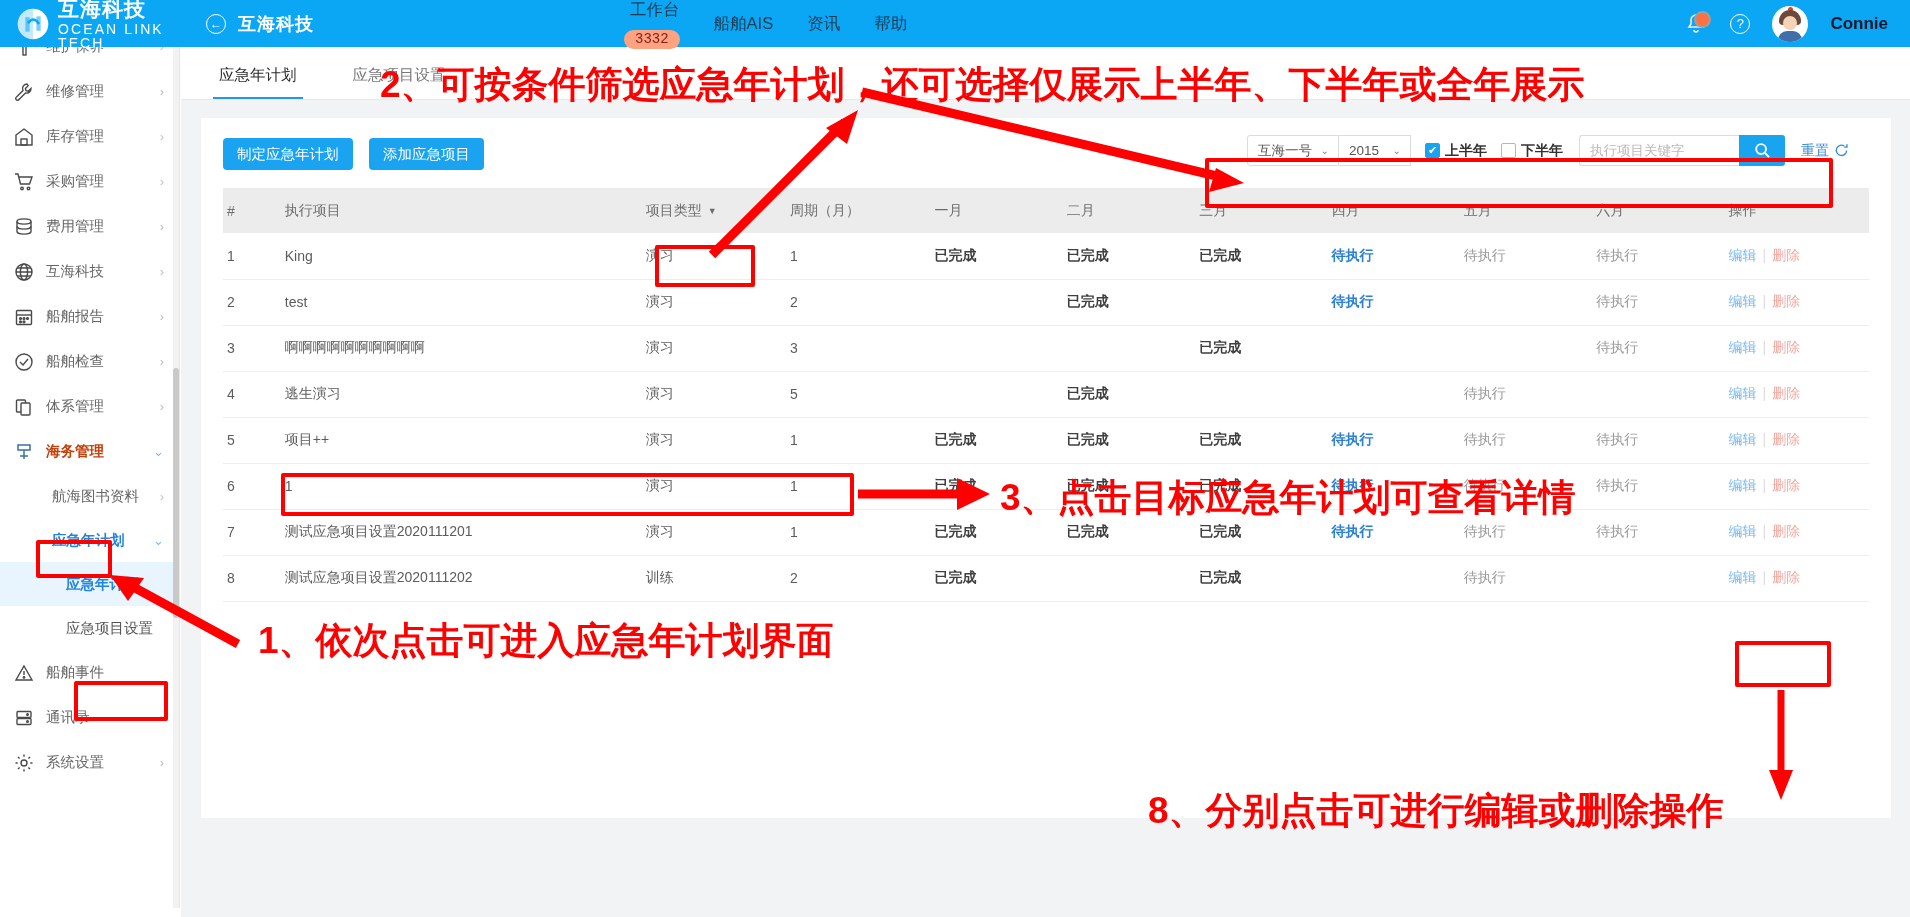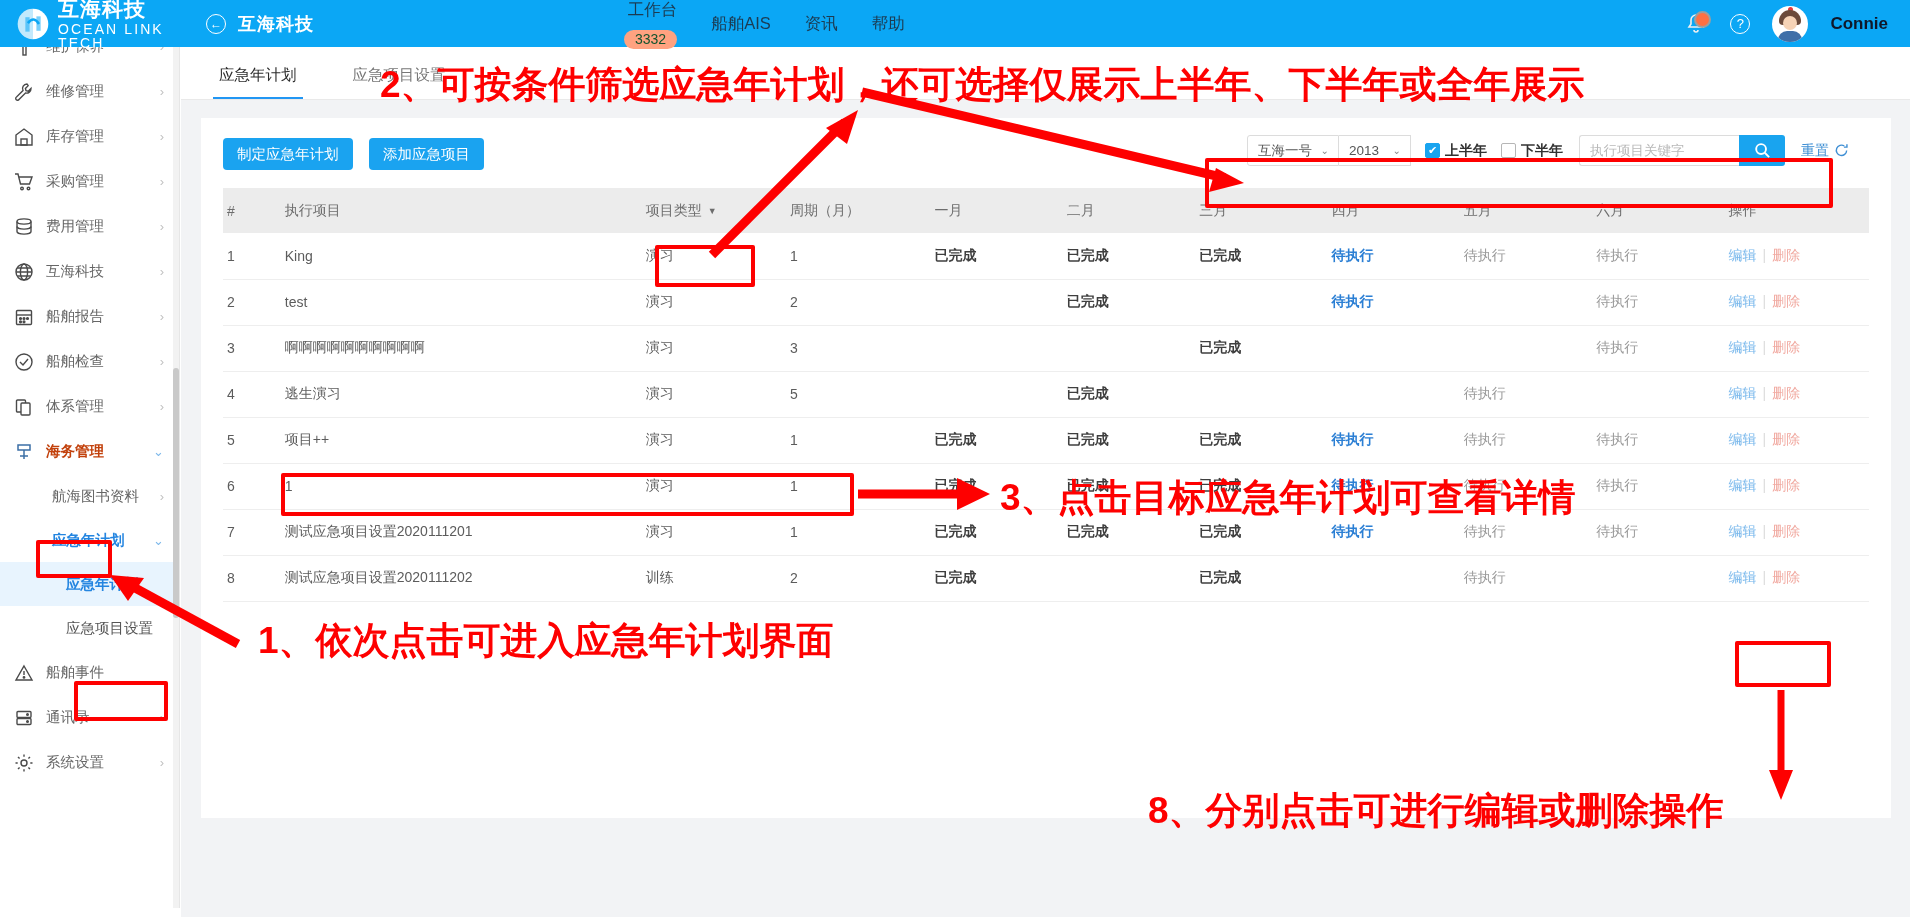--- a/index.html
+++ b/index.html
@@ -23,22 +23,22 @@
   .brand-en{ font-size:14px; letter-spacing:2.1px; margin-top:3px; }
 
   .back-wrap{ display:flex; align-items:center; margin-left:16px; }
   .back-circle{ width:20px; height:20px; border:1.6px solid #fff; border-radius:50%;
      display:flex; align-items:center; justify-content:center; color:#fff; font-size:12px; line-height:1; }
   .back-title{ color:#fff; font-size:18px; font-weight:bold; margin-left:12px; letter-spacing:1px;}
 
   .topnav{ position:absolute; left:624px; top:0; height:47px; display:flex; align-items:center; gap:34px; }
   .topnav-item{ color:#1c3b52; font-size:16.5px; display:flex; align-items:flex-end; gap:9px; cursor:pointer;flex-direction:column;}
   .badge-count{
-    background:#ffa280; color:#14532d; font-size:14px; border-radius:11px;
-    padding:2px 11px 3px; line-height:1;
+    background:#ffa280; color:#7f1d1d; font-size:14px; border-radius:11px;
+    padding:2px 11px 3px; line-height:1;font-family:Liberation Mono, monospace;
   }
   .topright{ position:absolute; right:22px; top:0; height:47px; display:flex; align-items:center; gap:22px; }
   .bell{ position:relative; width:24px; height:24px; }
   .bell svg{ display:block; }
   .bell-dot{ position:absolute; right:-3px; top:-1px; width:13px; height:13px; border-radius:50%;
     background:#ff7043; border:2.5px solid #9e9e9e; box-sizing:content-box;}
   .qmark{ width:20px;height:20px;border:1.5px solid #fff;border-radius:50%;color:#fff;font-size:13px;
     display:flex;align-items:center;justify-content:center; }
   .avatar{ width:36px;height:36px;border-radius:50%; background:#fff; position:relative; overflow:hidden;
      display:flex;align-items:flex-end;justify-content:center; }
@@ -394,21 +394,21 @@
     <div class="toolbar">
       <button class="btn-primary" id="btn-make">制定应急年计划</button>
       <button class="btn-primary" id="btn-add">添加应急项目</button>
 
       <div class="filters">
         <div class="sel">
           <span>互海一号</span>
           <span class="caret">⌄</span>
         </div>
         <div class="sel sel2">
-          <span>2013</span>
+          <span>2015</span>
           <span class="caret">⌄</span>
         </div>
 
         <div class="ck-wrap">
           <span class="ck on">✔</span>
           <span class="ck-label">上半年</span>
         </div>
         <div class="ck-wrap">
           <span class="ck"></span>
           <span class="ck-label">下半年</span>

